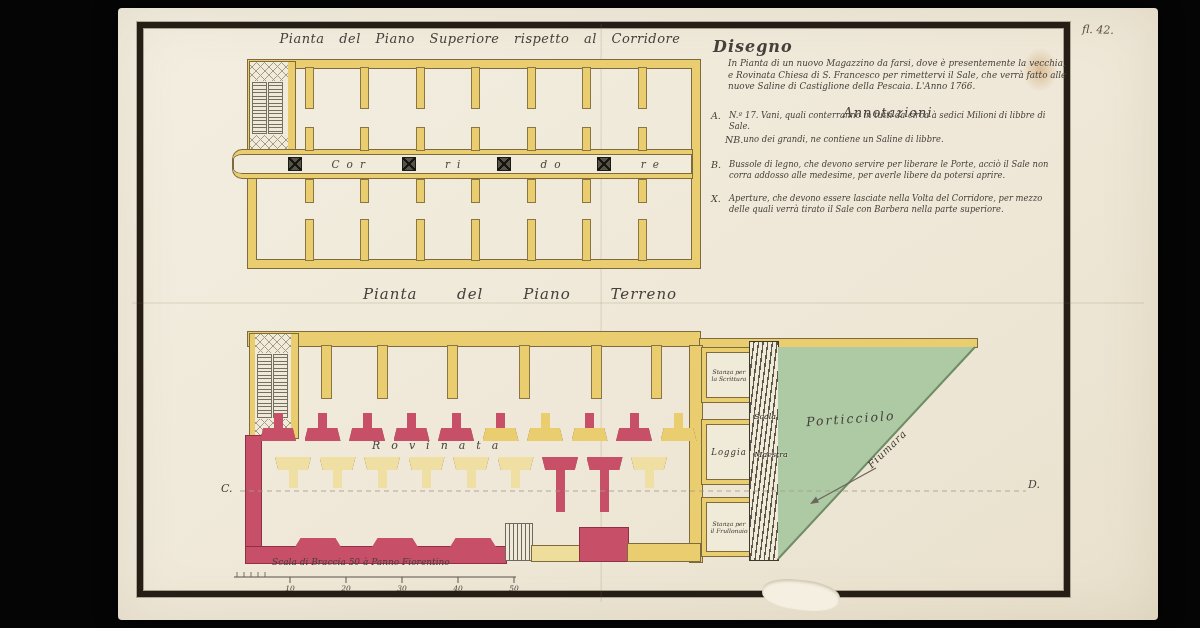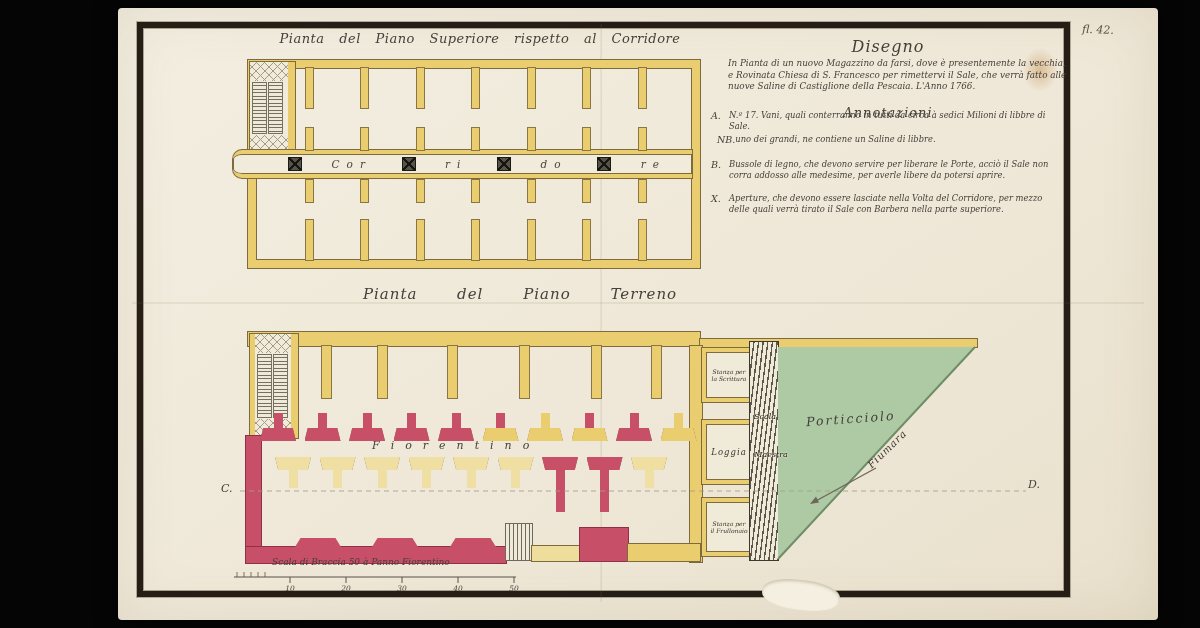--- a/index.html
+++ b/index.html
@@ -15,27 +15,27 @@
   .crease.v{left:482px;top:16px;width:2px;height:578px;background:linear-gradient(90deg,rgba(130,105,70,.05),rgba(130,105,70,.16));}
   .crease.h{left:14px;top:294px;width:1012px;height:2px;background:rgba(130,105,70,.10);}
   .stain{position:absolute;left:904px;top:40px;width:36px;height:44px;border-radius:50%;
          background:radial-gradient(closest-side,rgba(186,117,38,.38),rgba(186,117,38,0));}
   .torn{position:absolute;left:644px;top:572px;width:78px;height:30px;border-radius:45%;
         background:#f4efe1;transform:rotate(7deg);box-shadow:inset 0 2px 3px rgba(140,120,90,.35);}
   
   .txt{position:absolute;font-style:italic;line-height:1.3;}
   .folio{left:1082px;top:24px;width:70px;font-size:11px;color:#5d4e39;transform:rotate(2deg);}
   .title-upper{left:270px;top:31px;width:420px;text-align:center;font-size:13px;word-spacing:10px;letter-spacing:.5px;}
-  .dis-head{left:713px;top:37px;width:350px;text-align:center;font-size:16px;letter-spacing:1px;}
+  .dis-head{left:713px;top:37px;width:350px;font-size:16px;letter-spacing:1px;font-weight:bold;}
   .dis-body{left:716px;top:58px;width:344px;font-size:8.8px;line-height:1.32;margin-left:12px;}
   .ann-head{left:713px;top:95px;width:350px;text-align:center;font-size:13px;letter-spacing:1px;margin-top:10px;}
   .ann-list{left:711px;top:110px;width:350px;font-size:8.4px;font-style:italic;}
   .ann-row{display:flex;margin-bottom:12px;}
   .ann-row:nth-child(1){margin-bottom:2px;}
-  .ann-row:nth-child(2){margin-left:6px;margin-bottom:13px;}
+  .ann-row:nth-child(2){margin-left:14px;margin-bottom:13px;}
   .ann-row:nth-child(5){margin-left:8px;}
   .ann-key{flex:0 0 18px;font-size:9.5px;}
   .ann-text{flex:1;}
   .title-lower{left:320px;top:285px;width:400px;text-align:center;font-size:15px;word-spacing:34px;letter-spacing:1px;}
   .scale-label{left:272px;top:557px;width:230px;font-size:9px;}
   .cd{font-size:11px;}
   .cd.c{left:221px;top:482px;} .cd.d{left:1028px;top:478px;}
   
   .upper-plan{position:absolute;left:248px;top:60px;width:436px;height:192px;
               border:8px solid #e9cd6e;box-shadow:0 0 0 1px #7d6b3e, inset 0 0 0 1px #7d6b3e;}
@@ -320,21 +320,21 @@
       <div class="ann-row">
         <span class="ann-key">B.</span>
         <span class="ann-text">Bussole di legno, che devono servire per liberare le Porte, acciò il Sale non corra addosso alle medesime, per averle libere da potersi aprire.</span>
       </div>
       <div class="ann-row">
         <span class="ann-key">X.</span>
         <span class="ann-text">Aperture, che devono essere lasciate nella Volta del Corridore, per mezzo delle quali verrà tirato il Sale con Barbera nella parte superiore.</span>
       </div>
     </div>
   <div class="txt title-lower">Pianta del Piano Terreno</div>
-  <div class="txt cor-label-low">Fiorentino</div>
+  <div class="txt cor-label-low">Rovinata</div>
   <div class="stairlbl txt" style="left:748px;top:412px;">Scala</div>
   <div class="stairlbl txt" style="left:746px;top:450px;margin-left:8px;">Maestra</div>
   <div class="txt porticciolo">Porticciolo</div>
   <div class="txt fiumara">Fiumara</div>
   <div class="txt cd c">C.</div>
   <div class="txt cd d">D.</div>
   <div class="txt scale-label">Scala di Braccia 50 à Panno Fiorentino</div>
 </div>
 
 </body></html>

